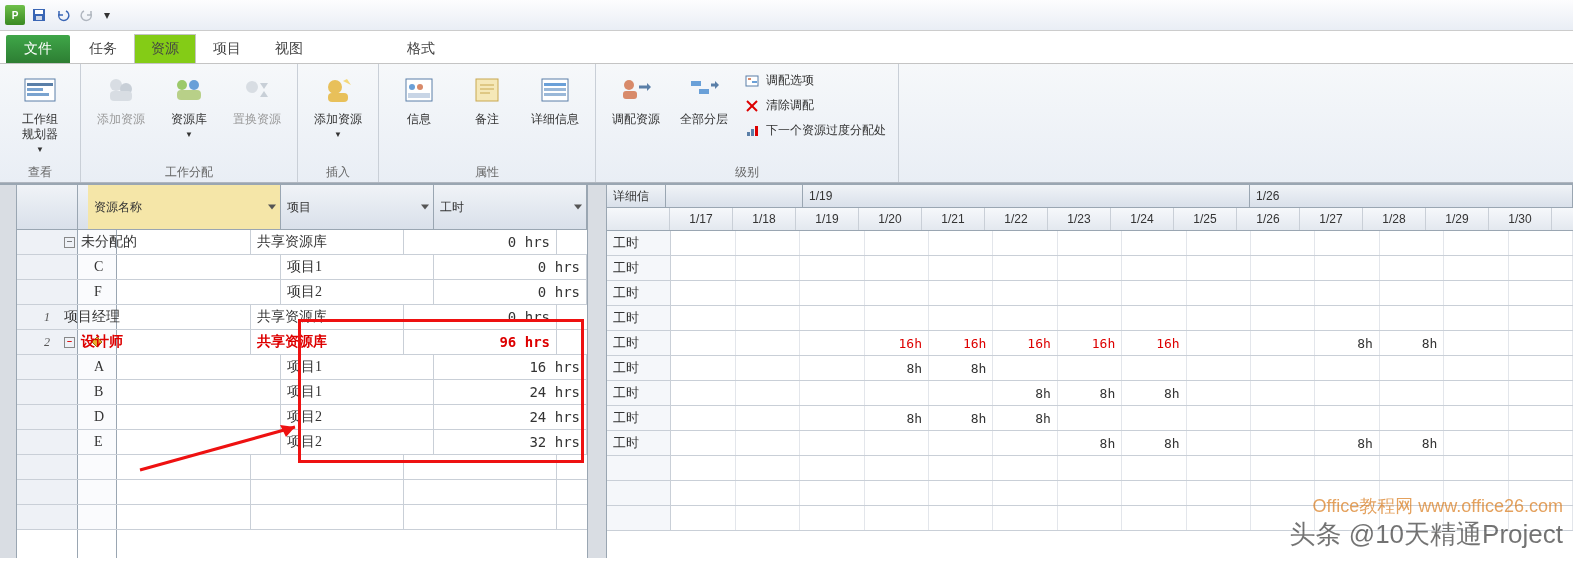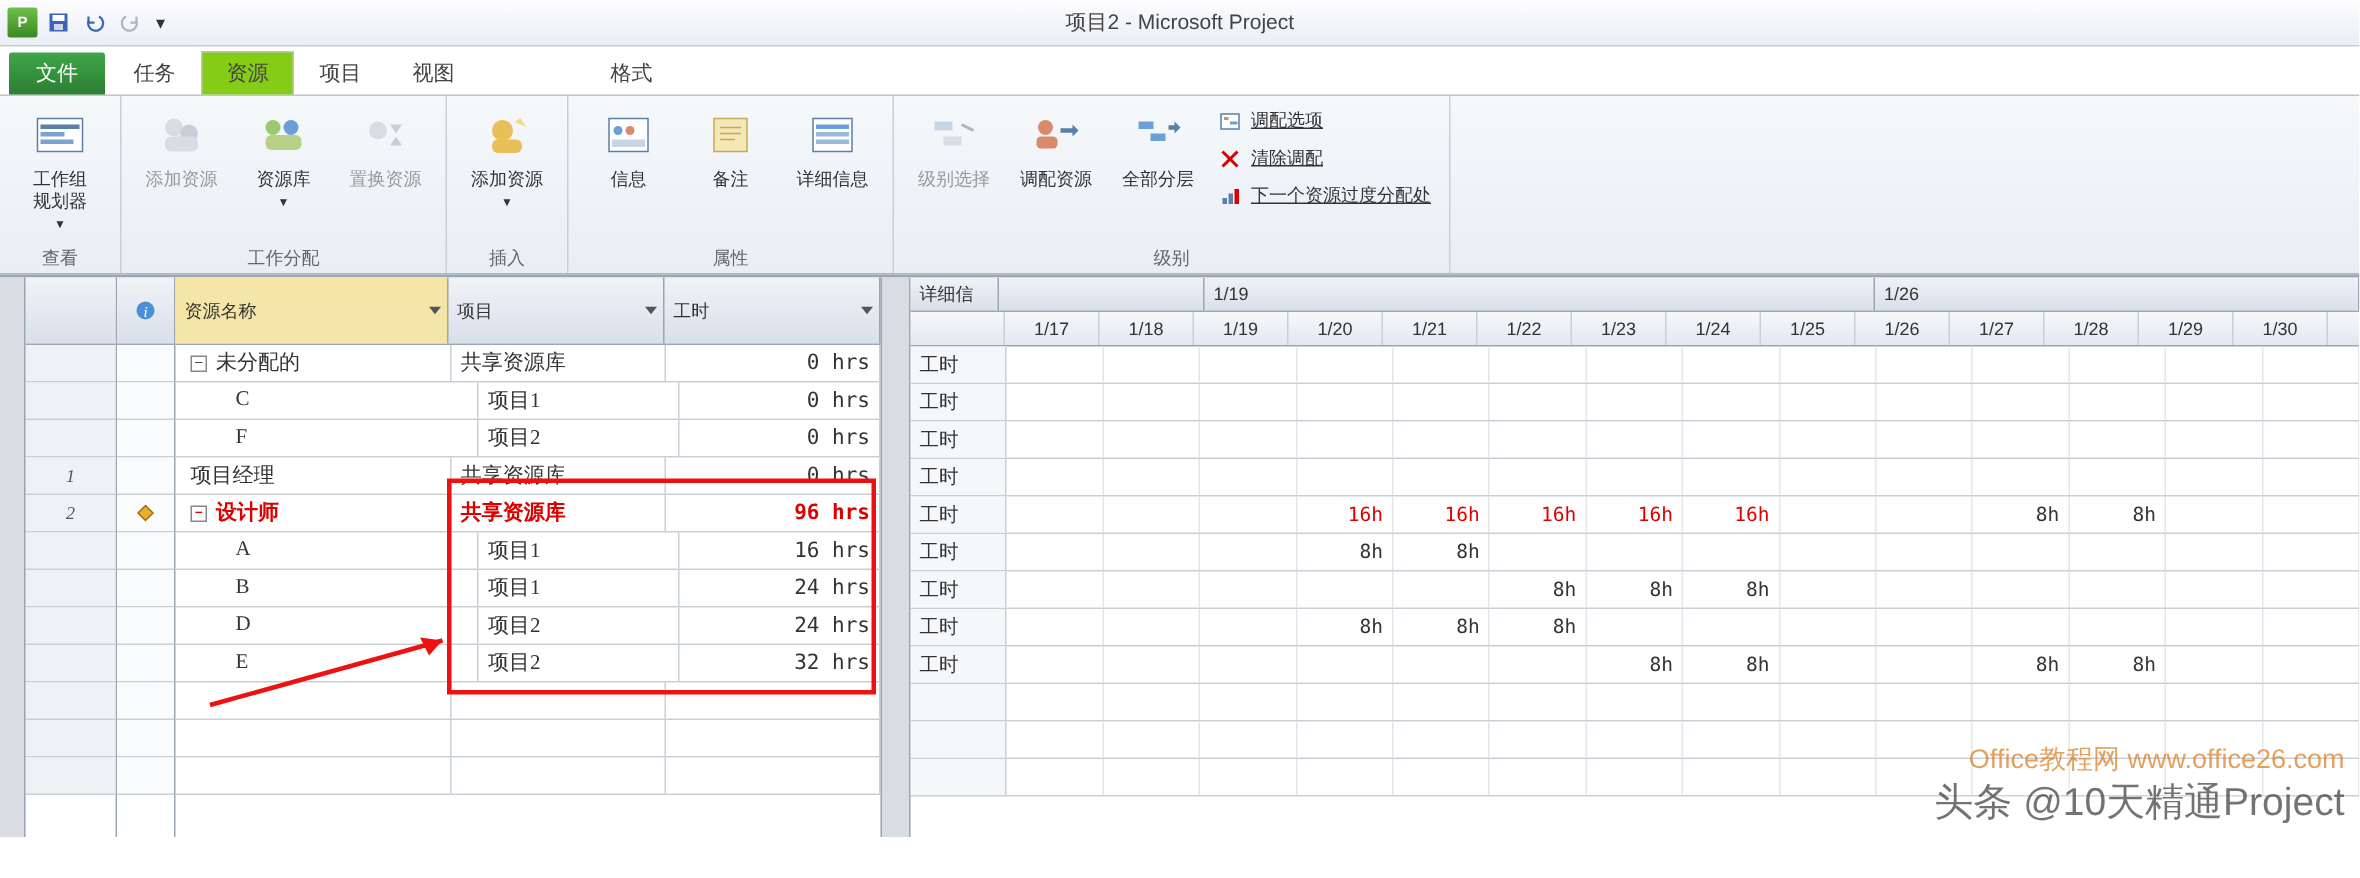--- a/index.html
+++ b/index.html
@@ -138,21 +138,20 @@
   }
   .big-btn .ic {
     width:36px;height:36px;margin-bottom:4px;display:flex;align-items:center;justify-content:center;
   }
   .big-btn.disabled { color:#999; }
   .col-list {
     display:flex;
     flex-direction:column;
     gap:4px;
     padding-top:2px;
-    text-decoration:underline;
   }
   .small-btn {
     display:flex;
     align-items:center;
     gap:6px;
     padding:2px 4px;
     font-size:12px;
     border-radius:2px;
   }
   .small-btn .smic { width:16px;height:16px;display:flex;align-items:center;justify-content:center; }
@@ -206,20 +205,21 @@
     height:44px;background:linear-gradient(#f0f3f7,#d9e0ea);border-bottom:1px solid #9aa6b2;
     display:flex;align-items:center;justify-content:center;
   }
   .ind-cell {
     height:24px;border-bottom:1px solid #c9cfd7;display:flex;align-items:center;justify-content:center;background:#fafbfd;
   }
   .left-grid {
     display:flex;
     flex-direction:column;
     width:470px;
+    align-items:flex-end;
   }
   .lg-head-row {
     display:flex;height:44px;background:linear-gradient(#f0f3f7,#d9e0ea);border-bottom:1px solid #9aa6b2;
   }
   .lg-head-row > div {
     border-right:1px solid #9aa6b2;display:flex;align-items:center;padding:0 6px;position:relative;
   }
   .col-name { width:180px; background:#f5e6a8; }
   .col-proj { width:140px; }
   .col-work { width:140px; }
@@ -311,21 +311,20 @@
         </svg>
       </span>
     <span class="icon">
         <svg width="16" height="16">
           <path d="M5 4 A5 5 0 1 0 12 7" fill="none" stroke="#b0b6bf" stroke-width="1.5"></path>
           <path d="M12 4 L12 8 L8 8" fill="none" stroke="#b0b6bf" stroke-width="1.5"></path>
         </svg>
       </span>
     <span class="icon" style="width:14px;">▾</span>
   </div>
-  <div class="doc-title">项目2 - Microsoft Project</div>
 </div>
 
 <div class="ribbon-tabs">
   <div class="file-tab">文件</div>
   <div class="tab">任务</div>
   <div class="tab active">资源</div>
   <div class="tab">项目</div>
   <div class="tab">视图</div>
   <div class="tab context">格式</div>
 </div>
@@ -438,30 +437,20 @@
             </svg>
           </span>
         <span>详细信息</span>
       </div>
     </div>
     <div class="group-label">属性</div>
   </div>
 
   <div class="group" style="flex:none;">
     <div class="group-body">
-      <div class="big-btn disabled">
-        <span class="ic">
-            <svg width="34" height="30">
-              <rect x="4" y="6" width="12" height="6" fill="#c8d5e6"></rect>
-              <rect x="10" y="16" width="12" height="6" fill="#d8dde3"></rect>
-              <path d="M22 8 L30 12" stroke="#b0b6bf" stroke-width="2"></path>
-            </svg>
-          </span>
-        <span>级别选择</span>
-      </div>
       <div class="big-btn">
         <span class="ic">
             <svg width="34" height="30">
               <circle cx="10" cy="10" r="5" fill="#d88a6a"></circle>
               <rect x="4" y="16" width="14" height="8" rx="3" fill="#d88a6a"></rect>
               <path d="M20 12 L30 12" stroke="#5a7fa8" stroke-width="3"></path>
               <path d="M28 8 L32 12 L28 16" fill="#5a7fa8"></path>
             </svg>
           </span>
         <span>调配资源</span>

